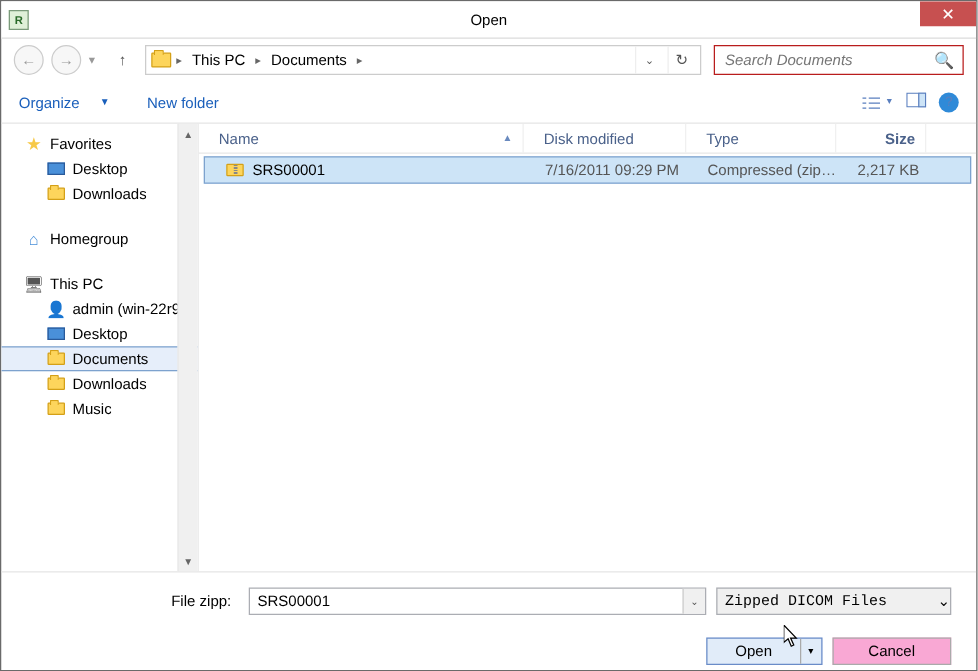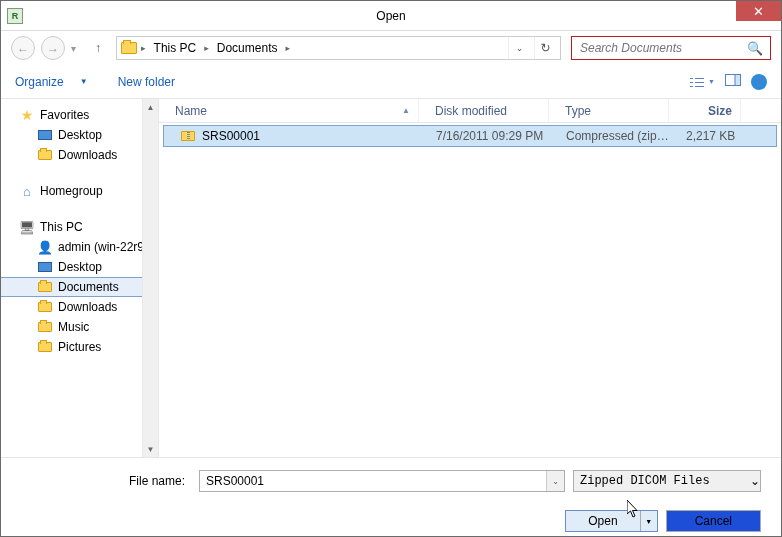--- a/index.html
+++ b/index.html
@@ -72,21 +72,21 @@
   
   .footer { border-top:1px solid #e5e5e5; padding: 12px 20px 14px 20px;}
   .fn-row{display:flex;align-items:center;gap:8px;}
   .fn-label{width:170px; text-align:right; padding-right:6px;}
   .fn-combo{flex:1;height:22px;border:1px solid #abadb3;display:flex;align-items:center;position:relative;}
   .fn-combo input{border:none;outline:none;flex:1;padding:0 6px;}
   .fn-combo .cb-btn{width:18px;height:100%;border-left:1px solid #ccc;display:flex;align-items:center;justify-content:center;font-size:8px;color:#555;cursor:pointer;background:#f0f0f0;}
   .ft-combo{width:188px;height:22px;border:1px solid #abadb3;display:flex;align-items:center;background:#f0f0f0;}
   .ft-combo .lbl{flex:1;padding:0 6px;font-family:Liberation Mono, monospace;}
   .btn-row{display:flex;justify-content:flex-end;gap:8px;margin-top:18px;}
-  .btn{height:22px;border:1px solid #aaa;background:#1d4ed8;display:flex;align-items:center;justify-content:center;cursor:pointer;padding:0 18px;}
+  .btn{height:22px;border:1px solid #aaa;background:#f9a8d4;display:flex;align-items:center;justify-content:center;cursor:pointer;padding:0 18px;}
   .btn.split{padding:0;}
   .btn.split .main-b{padding:0 22px;border-right:1px solid #aaa;display:flex;align-items:center;height:100%;}
   .btn.split .dd{width:16px;display:flex;align-items:center;justify-content:center;font-size:7px;height:100%;}
   .btn.primary{border-color:#6a8cc8;background:#e1ecf9;}
   .cursor{position:absolute;width:14px;height:20px;pointer-events:none;z-index:99;}
 </style>
 </head>
 <body>
 
 <div class="titlebar">
@@ -194,26 +194,20 @@
           <span class="ico-fold"></span>
         </span>
         <span class="label">Downloads</span>
       </div>
     <div class="tree-item sub">
         <span class="ico">
           <span class="ico-fold"></span>
         </span>
         <span class="label">Music</span>
       </div>
-    <div class="tree-item sub">
-        <span class="ico">
-          <span class="ico-fold"></span>
-        </span>
-        <span class="label">Pictures</span>
-      </div>
     <div class="scroll">
       <div class="up">▲</div>
       <div class="dn">▼</div>
     </div>
   </div>
   <div class="list">
     <div class="list-header">
       <div class="col col-name">
           <span>Name</span>
           <span style="flex:1"></span>
@@ -232,21 +226,21 @@
         </div>
       <div class="cell cell-date">7/16/2011 09:29 PM</div>
       <div class="cell cell-type">Compressed (zipp...</div>
       <div class="cell cell-size">2,217 KB</div>
     </div>
   </div>
 </div>
 
 <div class="footer">
   <div class="fn-row">
-    <div class="fn-label">File name:</div>
+    <div class="fn-label">File zipp:</div>
     <div class="fn-combo">
       <input value="SRS00001" style="">
       <div class="cb-btn">⌄</div>
     </div>
     <div class="ft-combo">
       <span class="lbl">Zipped DICOM Files</span>
       <div class="cb-btn" style="background:#f0f0f0;">⌄</div>
     </div>
   </div>
   <div class="btn-row">

